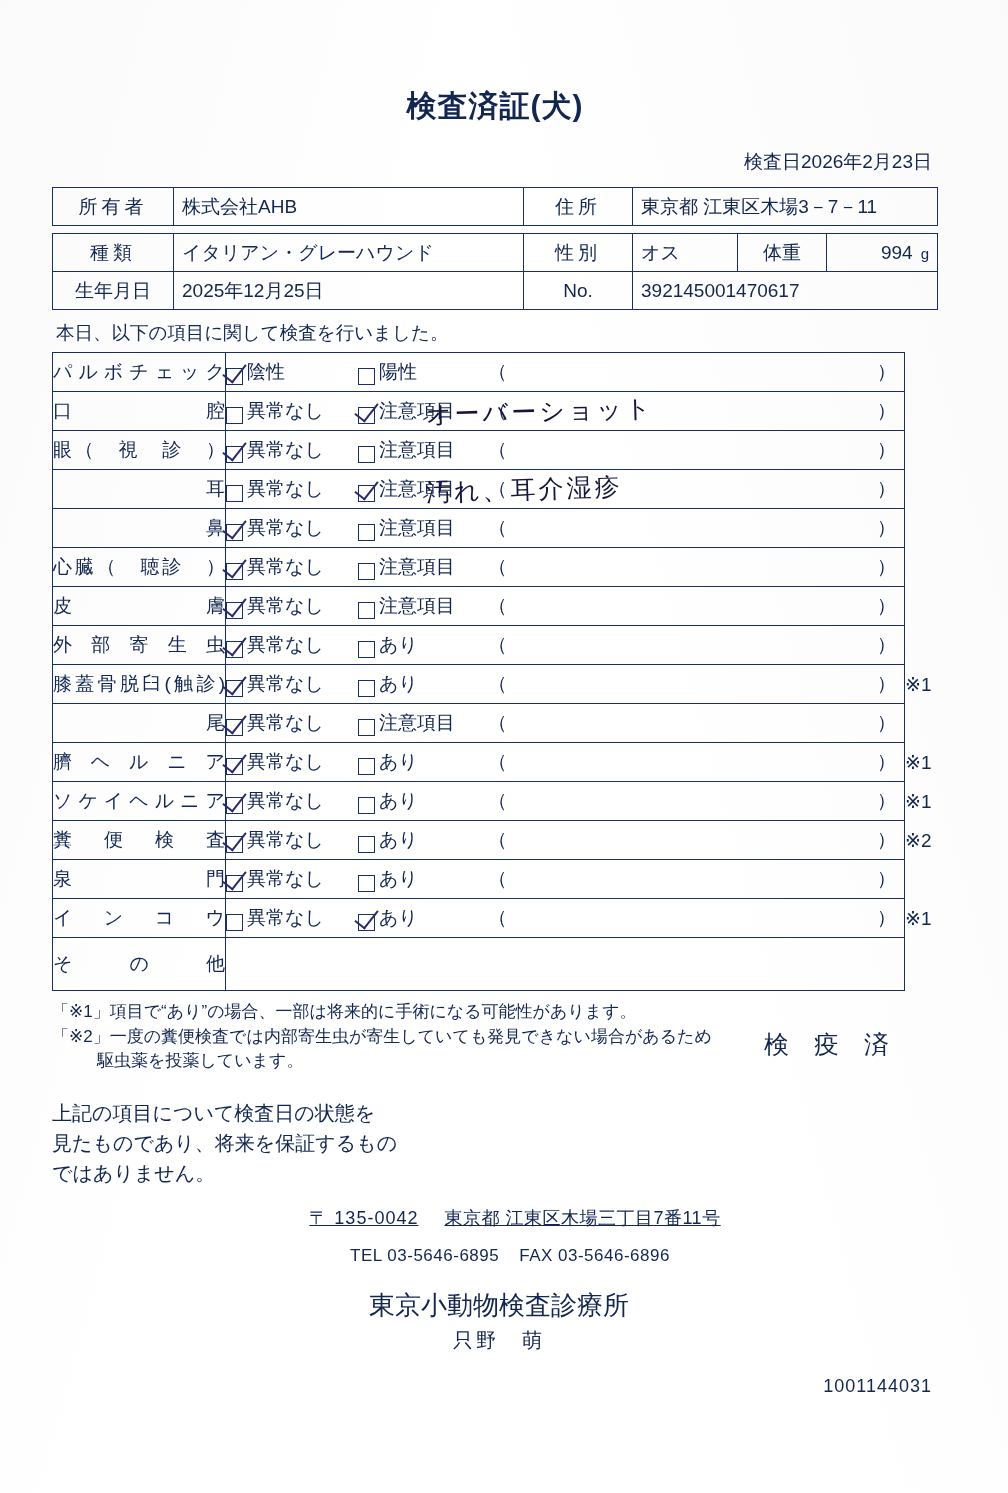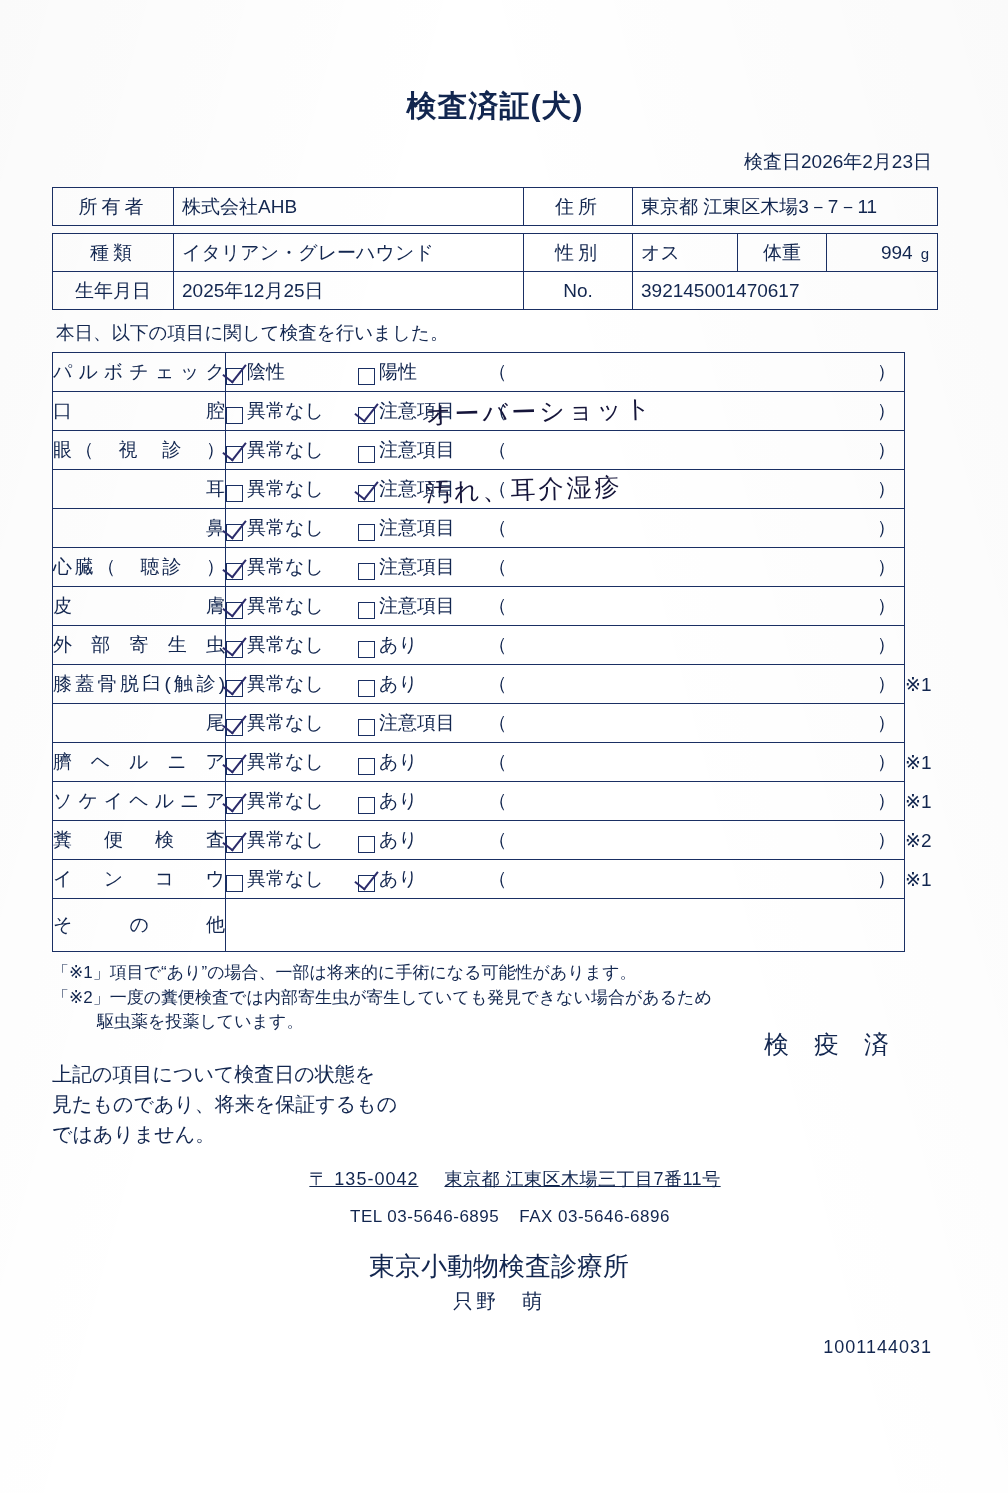--- a/index.html
+++ b/index.html
@@ -522,20 +522,38 @@
                   <span class="box"></span>
                   <span>あり</span>
                 </div>
                 <span class="paren-open">（</span>
                 <span class="paren-close">）</span>
               </div>
             </td>
             <td class="note">※2</td>
           </tr>
           <tr>
+            <td class="itemname">泉　　　　　門</td>
+            <td class="opts">
+              <div class="optrow">
+                <div class="opt opt1 checked">
+                  <span class="box"></span>
+                  <span>異常なし</span>
+                </div>
+                <div class="opt opt2">
+                  <span class="box"></span>
+                  <span>あり</span>
+                </div>
+                <span class="paren-open">（</span>
+                <span class="paren-close">）</span>
+              </div>
+            </td>
+            <td class="note"></td>
+          </tr>
+          <tr>
             <td class="itemname">イ ン コ ウ</td>
             <td class="opts">
               <div class="optrow">
                 <div class="opt opt1">
                   <span class="box"></span>
                   <span>異常なし</span>
                 </div>
                 <div class="opt opt2 checked">
                   <span class="box"></span>
                   <span>あり</span>

